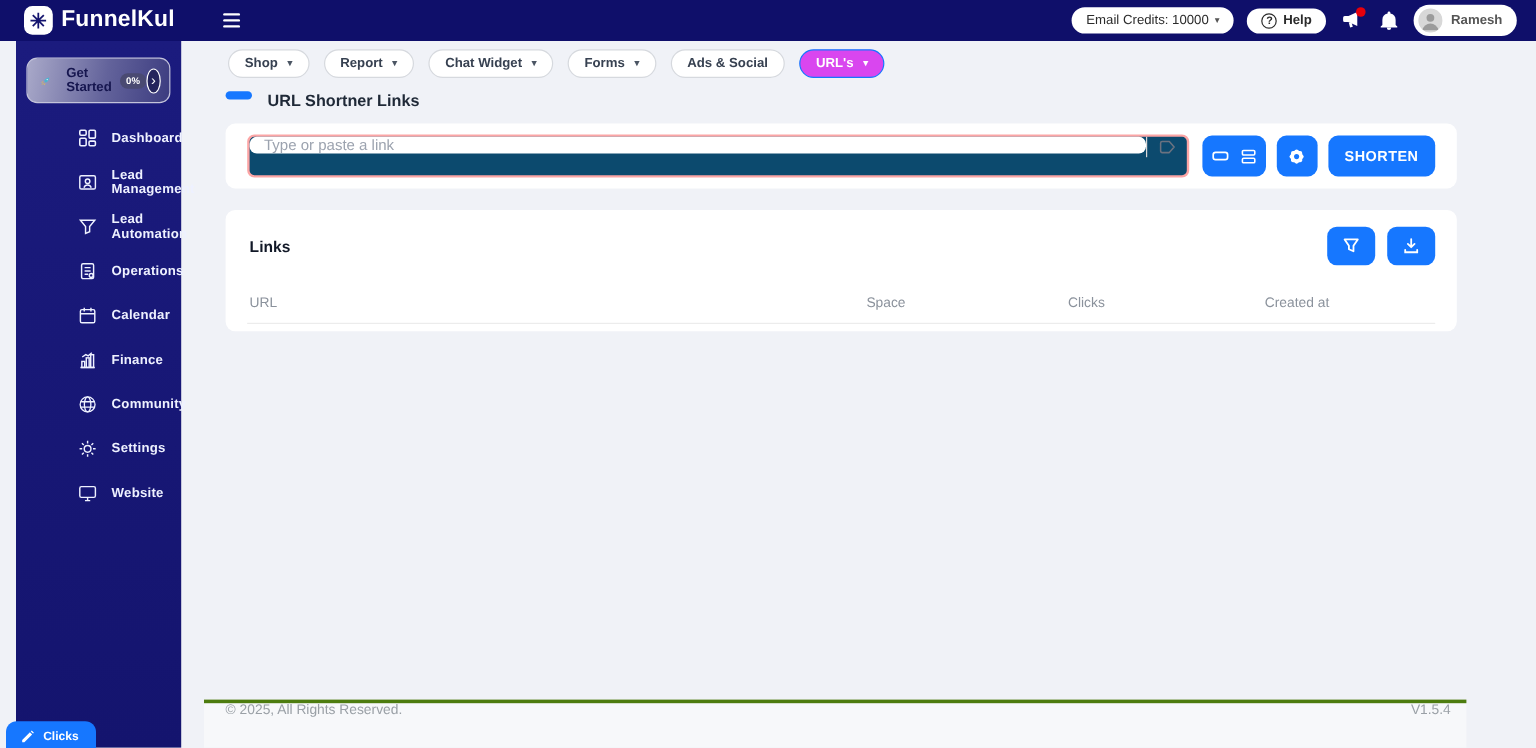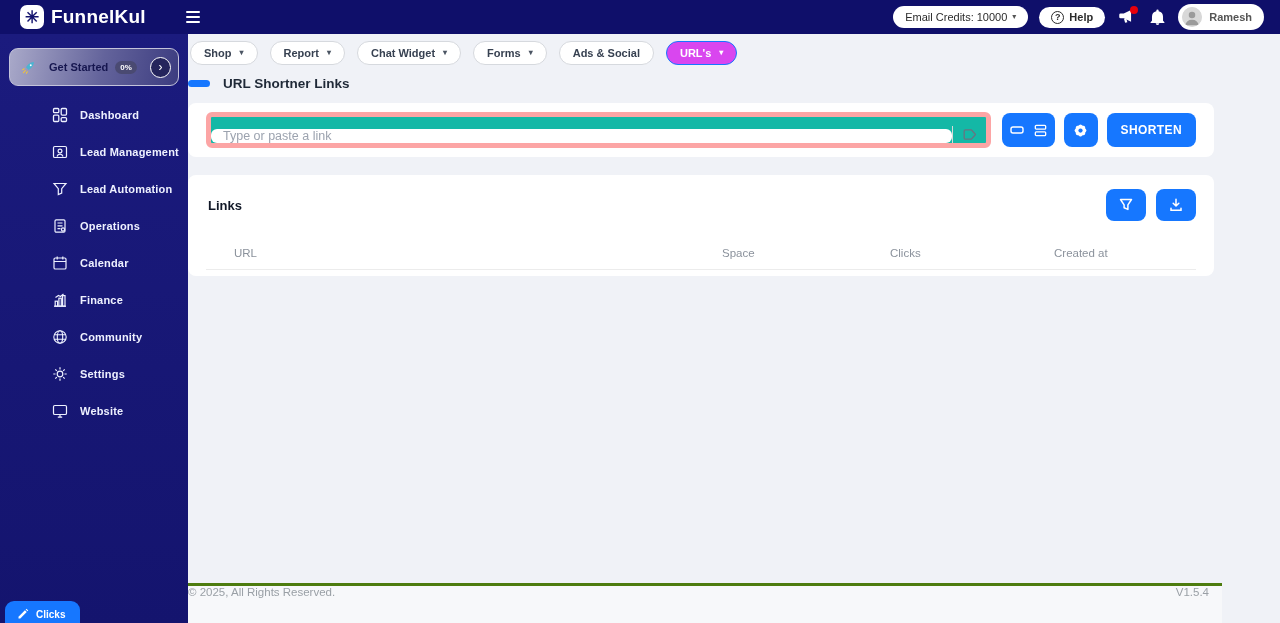--- a/index.html
+++ b/index.html
@@ -17,64 +17,64 @@
   .credits-pill { padding:5px 12px; gap:5px; font-weight:400; }
   .caret { font-size:8px; color:#555; line-height:1; }
   .help-pill { padding:4px 12px; gap:5px; font-weight:700; }
   .q-circle { width:13px; height:13px; border:1.3px solid #2b2b2b; border-radius:50%; font-size:9px; font-weight:700; display:flex; align-items:center; justify-content:center; }
   .icon-btn { position:relative; display:flex; align-items:center; justify-content:center; width:20px; height:20px; cursor:pointer; }
   .red-dot { position:absolute; top:-1px; right:-2px; width:8px; height:8px; background:#e7000b; border-radius:50%; }
   .user-pill { padding:3px 12px 3px 4px; gap:7px; font-weight:600; color:#555; }
   .avatar { width:20px; height:20px; border-radius:50%; overflow:hidden; background:#dcdcdc; }
 
   
-  .sidebar { position:fixed; top:34px; left:0; width:188px; height:589px; background:linear-gradient(180deg,#1b1b7e 0%,#14146e 100%); z-index:20; }
+  .sidebar { position:fixed; top:34px; left:13px; width:138px; height:589px; background:linear-gradient(180deg,#1b1b7e 0%,#14146e 100%); z-index:20; }
   .get-started { margin:14px 9px 10px; height:38px; border-radius:9px; border:1px solid #c3c3da; background:linear-gradient(100deg,#a9a9c9 0%,#63639b 55%,#3c3c80 100%); display:flex; align-items:center; padding:0 7px 0 11px; cursor:pointer; }
   .gs-label { color:#16164f; font-size:11px; font-weight:700; margin-left:13px; }
   .gs-badge { background:#4a4a72; color:#fff; font-size:8px; font-weight:700; padding:2px 5px; border-radius:7px; margin-left:7px; }
   .gs-arrow { margin-left:auto; width:21px; height:21px; border-radius:50%; background:#24245c; border:1.5px solid #fff; color:#fff; font-size:12px; display:flex; align-items:center; justify-content:center; line-height:1; padding-bottom:1px; }
   .nav { margin-top:4px; }
   .nav-item { height:37px; display:flex; align-items:center; gap:12px; padding-left:32px; cursor:pointer; color:#eef1ff;margin-left:20px; }
   .nav-item svg { flex:0 0 auto; }
   .nav-label { font-size:11px; font-weight:700; letter-spacing:.2px; }
   .nav-item.active { background:#1677ff; margin:0 9px; padding-left:13px; border-radius:10px; }
   .report-btn { position:fixed; left:5px; bottom:-9px; background:#1677ff; color:#fff; border-radius:9px; padding:7px 15px 12px 12px; font-size:10px; font-weight:700; display:flex; align-items:center; gap:7px; z-index:40; cursor:pointer; }
 
   
   .main { position:fixed; top:34px; left:170px; width:1052px; height:589px; background:#f0f2f7; }
   .tabs-row { display:flex; gap:12px; padding:7px 0 0 20px; }
   .tab { background:#fff; border:1px solid #d6d9de; border-radius:16px; height:24px; padding:0 13px; display:flex; align-items:center; gap:8px; font-size:11px; font-weight:600; color:#374151; cursor:pointer; }
   .tab .caret { font-size:8px; color:#4b5563; }
   .tab.active { background:#d946ef; border-color:#1677ff; color:#fff; }
   .tab.active .caret { color:#fff; }
-  .page-head { display:flex; align-items:center; gap:13px; margin:11px 0 0 18px; }
+  .page-head { display:flex; align-items:flex-start; gap:13px; margin:11px 0 0 18px; }
   .head-dash { width:22px; height:7px; border-radius:4px; background:#1677ff; }
   .page-title { font-size:13.5px; font-weight:700; color:#1f2937; }
 
   .card { background:#fff; border-radius:8px; margin:12px 8px 0 18px; }
   .card-shorten { padding:9px 18px; display:flex; align-items:center; gap:9px; }
-  .input-group { flex:1; height:36px; border:5px solid #fca5a5; border-radius:6px; display:flex; align-items:flex-end; background:#14b8a6; }
+  .input-group { flex:1; height:36px; border:2px solid #fca5a5; border-radius:6px; display:flex; align-items:flex-start; background:#0c4a6e; }
   .input-group input { flex:1; border:none; outline:none; font-size:12.5px; padding:0 12px; color:#374151; border-radius:6px; font-family:"Liberation Sans", sans-serif; }
   .input-group input::placeholder { color:#9ca3af; }
   .input-addon { width:34px; border-left:1px solid #d9d9d9; display:flex; align-items:center; justify-content:center; cursor:pointer; }
   .seg-control { height:34px; background:#1677ff; border-radius:8px; display:flex; align-items:center; padding:0 7px; gap:8px; margin-left:2px; cursor:pointer; }
   .blue-btn { height:34px; min-width:34px; background:#1677ff; border:none; border-radius:8px; color:#fff; display:flex; align-items:center; justify-content:center; cursor:pointer; }
   .shorten-btn { padding:0 14px; font-size:12px; font-weight:700; letter-spacing:.4px; font-family:"Liberation Sans", sans-serif; }
 
   .card-links { margin-top:18px; padding:14px 18px 0; }
   .links-row1 { display:flex; align-items:center; }
   .links-title { font-size:13px; font-weight:700; color:#111827; margin-left:2px; }
   .search-wrap { margin-left:auto; display:flex; align-items:center; }
   .search-input { width:430px; height:32px; border:1px solid #d9d9d9; border-radius:6px 0 0 6px; border-right:none; font-size:11.5px; padding:0 12px; outline:none; color:#374151; font-family:"Liberation Sans", sans-serif; }
   .search-input::placeholder { color:#9ca3af; }
   .filter-btn { width:40px; height:32px; border-radius:8px; }
   .download-btn { width:40px; height:32px; margin-left:10px; }
   .table-head { position:relative; height:15px; margin-top:26px; }
   .th { position:absolute; top:0; font-size:11.5px; color:#8b929c; }
-  .th-url { left:2px;margin-left:26px; } .th-space { left:516px; } .th-clicks { left:684px; } .th-created { left:848px; }
+  .th-url { left:2px; } .th-space { left:516px; } .th-clicks { left:684px; } .th-created { left:848px; }
   .tbl-divider { border-top:1px solid #ececec; margin-top:7px; }
   .card-links-bottom { height:6px; }
 
   .footer { position:absolute; bottom:0; left:0; width:100%; height:40px; background:#f7f8fa; border-top:3px solid #4d7c0f; display:flex; align-items:flex-start; padding:0 13px 0 18px; }
   .copy { display:flex; align-items:center; gap:6px; color:#9aa0a6; font-size:11.5px; }
   .version { margin-left:auto; color:#9aa0a6; font-size:11.5px; }
 </style>
 </head>
 <body>
 

